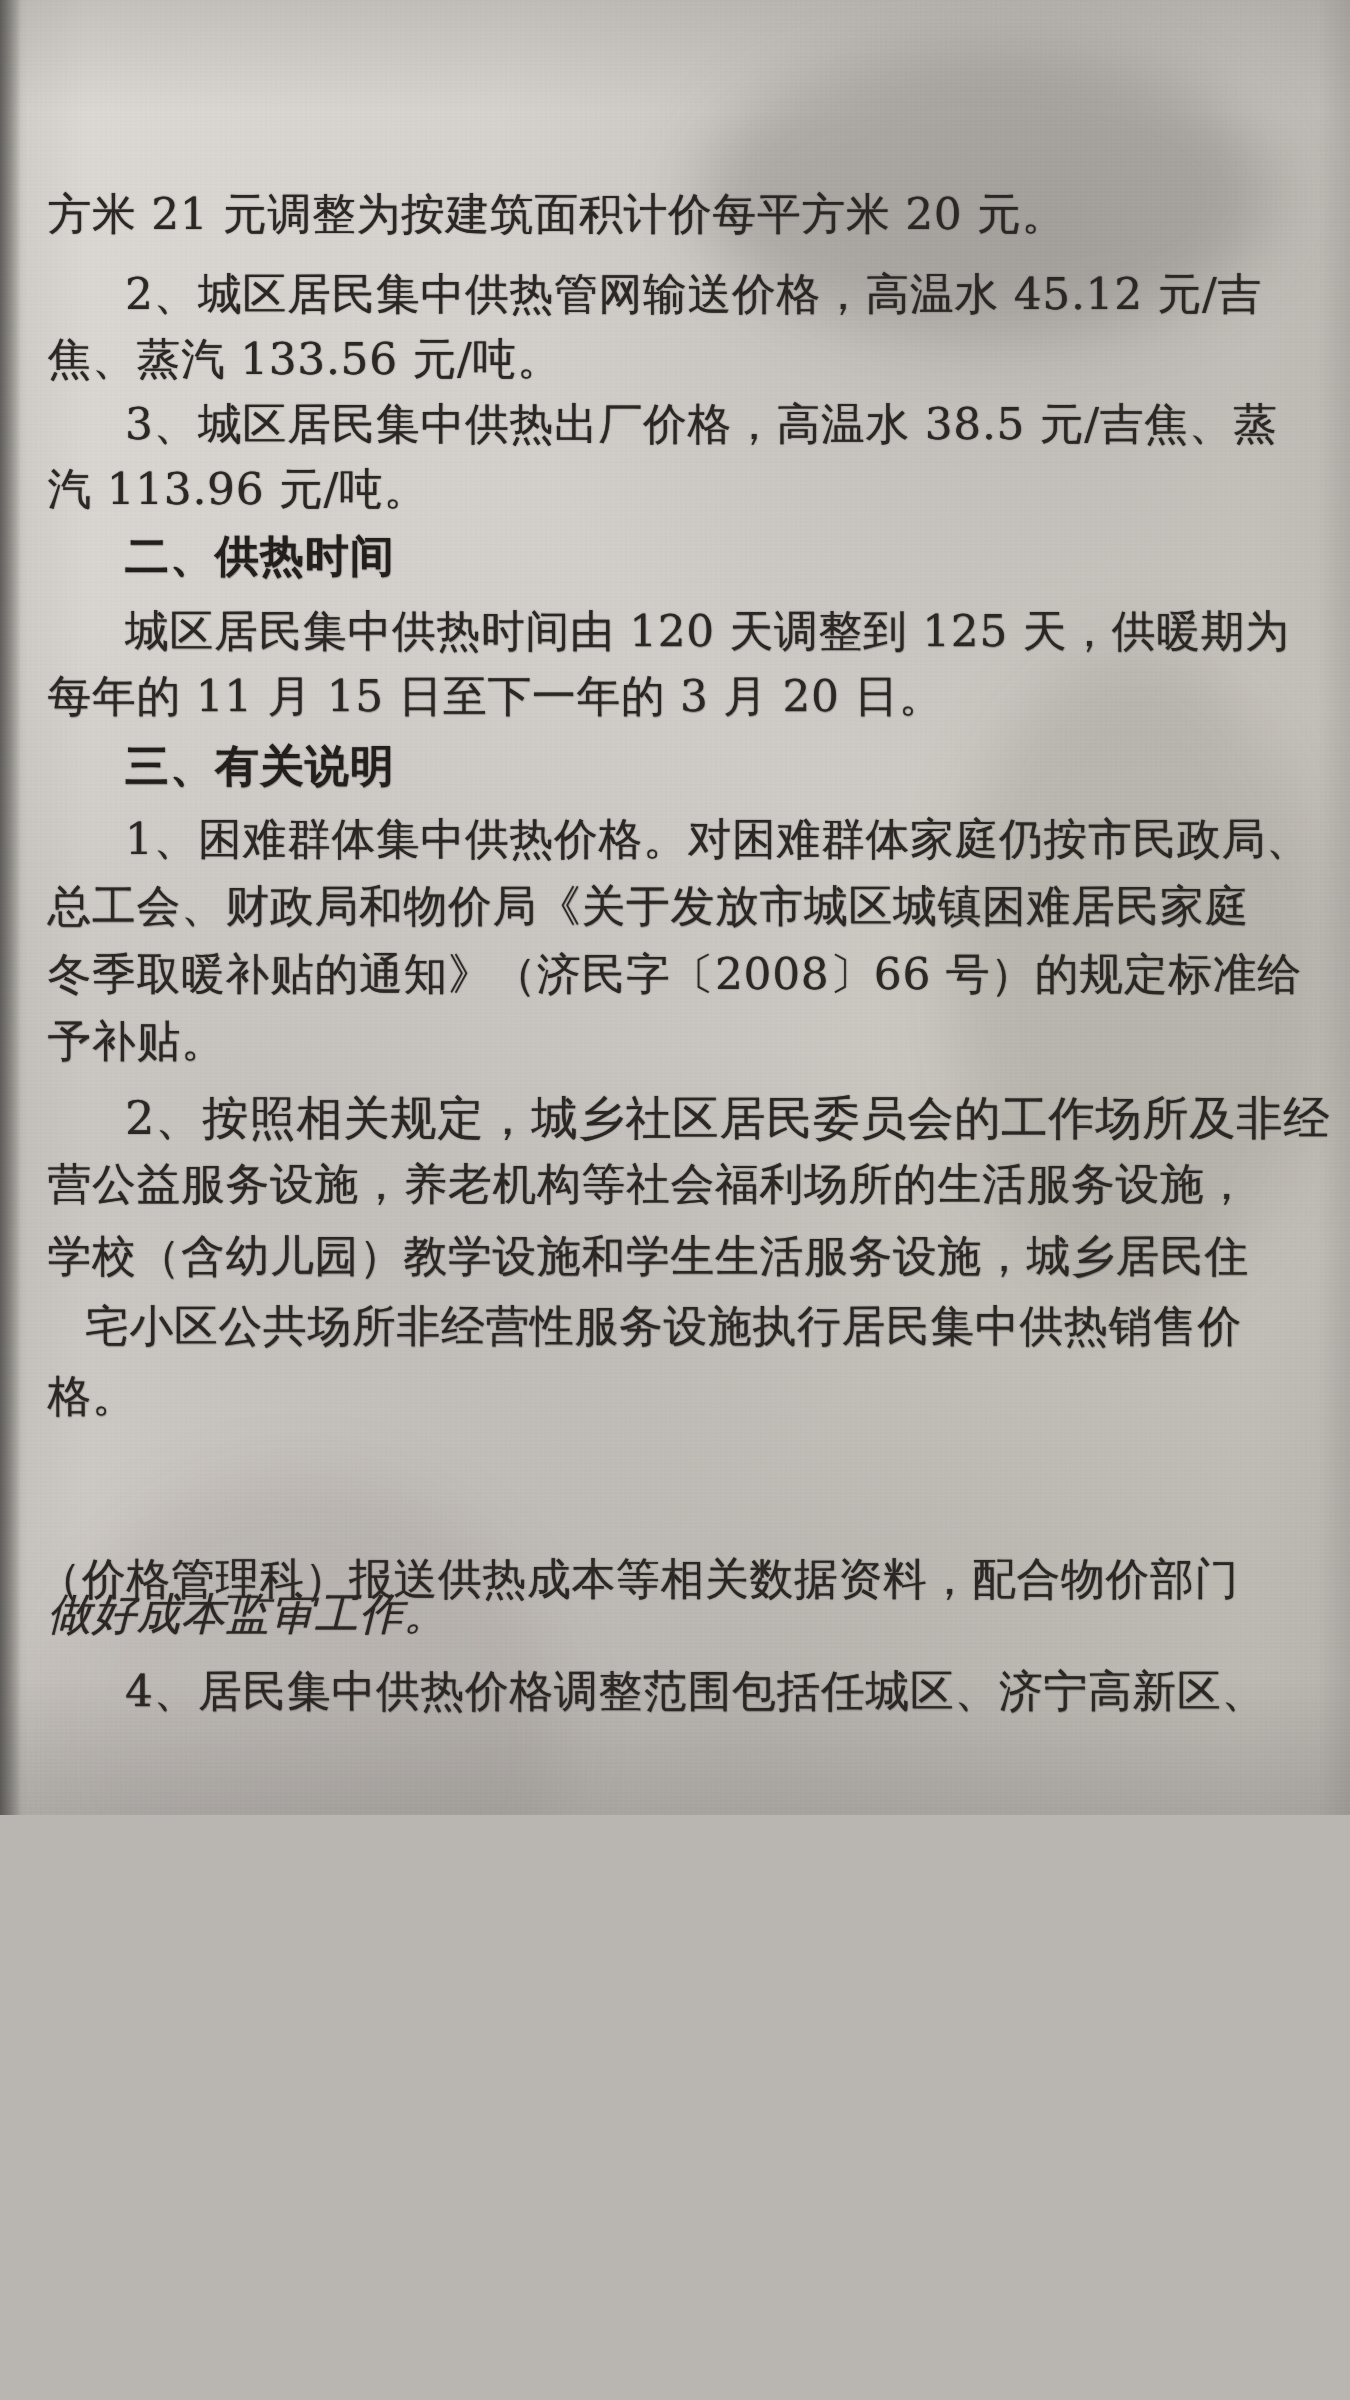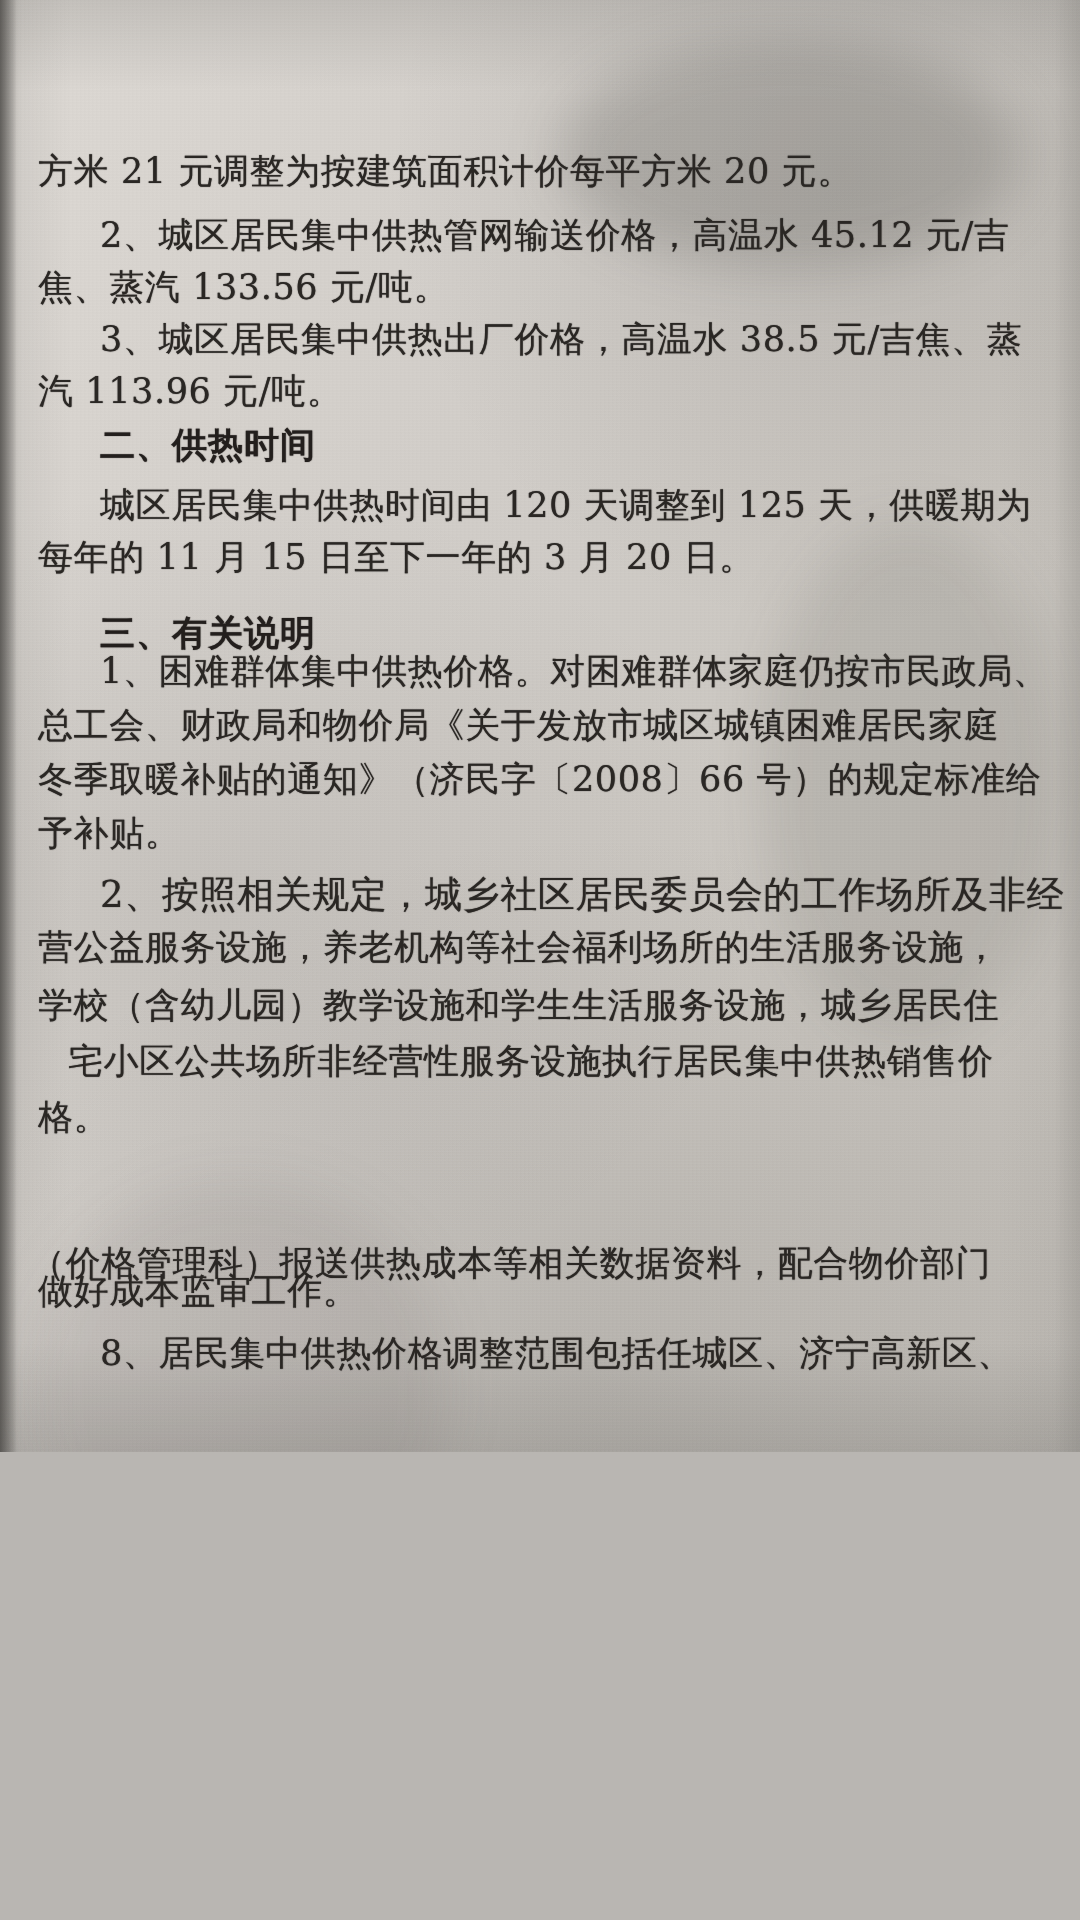--- a/index.html
+++ b/index.html
@@ -116,30 +116,30 @@
 
   <div class="text-layer" id="text-layer">
       <div class="line" style="left: 38px; top: 148px; font-size: 35px;">方米 21 元调整为按建筑面积计价每平方米 20 元。</div>
       <div class="line" style="left: 100px; top: 212px; font-size: 35px;">2、城区居民集中供热管网输送价格，高温水 45.12 元/吉</div>
       <div class="line" style="left: 38px; top: 264px; font-size: 35px;">焦、蒸汽 133.56 元/吨。</div>
       <div class="line" style="left: 100px; top: 316px; font-size: 35px;">3、城区居民集中供热出厂价格，高温水 38.5 元/吉焦、蒸</div>
       <div class="line" style="left: 38px; top: 368px; font-size: 35px;">汽 113.96 元/吨。</div>
       <div class="line heading" style="left: 100px; top: 422px; font-size: 35px;">二、供热时间</div>
       <div class="line" style="left: 100px; top: 482px; font-size: 35px;">城区居民集中供热时间由 120 天调整到 125 天，供暖期为</div>
       <div class="line" style="left: 38px; top: 534px; font-size: 35px;">每年的 11 月 15 日至下一年的 3 月 20 日。</div>
-      <div class="line heading" style="left: 100px; top: 590px; font-size: 35px; margin-top: 20px;">三、有关说明</div>
+      <div class="line heading" style="left: 100px; top: 590px; font-size: 35px;">三、有关说明</div>
       <div class="line" style="left: 100px; top: 648px; font-size: 35px;">1、困难群体集中供热价格。对困难群体家庭仍按市民政局、</div>
       <div class="line" style="left: 38px; top: 702px; font-size: 35px;">总工会、财政局和物价局《关于发放市城区城镇困难居民家庭</div>
       <div class="line" style="left: 38px; top: 756px; font-size: 35px;">冬季取暖补贴的通知》（济民字〔2008〕66 号）的规定标准给</div>
       <div class="line" style="left: 38px; top: 810px; font-size: 35px;">予补贴。</div>
       <div class="line" style="left: 100px; top: 870px; font-size: 37px;">2、按照相关规定，城乡社区居民委员会的工作场所及非经</div>
       <div class="line" style="left: 38px; top: 924px; font-size: 35px;">营公益服务设施，养老机构等社会福利场所的生活服务设施，</div>
       <div class="line" style="left: 38px; top: 982px; font-size: 35px;">学校（含幼儿园）教学设施和学生生活服务设施，城乡居民住</div>
       <div class="line" style="left: 38px; top: 1038px; font-size: 35px; margin-left: 30px;">宅小区公共场所非经营性服务设施执行居民集中供热销售价</div>
       <div class="line" style="left: 38px; top: 1094px; font-size: 35px;">格。</div>
       <div class="line" style="left: 30px; top: 1212px; font-size: 35px; margin-top: 28px;">（价格管理科）报送供热成本等相关数据资料，配合物价部门</div>
-      <div class="line" style="left: 38px; top: 1268px; font-size: 35px;">做好成本监审工作。</div>
-      <div class="line" style="left: 100px; top: 1330px; font-size: 35px;">8、居民集中供热价格调整范围包括任城区、济宁高新区、</div>
+      <div class="line" style="left: 38px; top: 1268px; font-size: 35px; font-style: italic;">做好成本监审工作。</div>
+      <div class="line" style="left: 100px; top: 1330px; font-size: 35px;">4、居民集中供热价格调整范围包括任城区、济宁高新区、</div>
     </div>
 
   <div class="page-number">- 2 -</div>
   <div class="edge-line"></div>
 </div>
 
 </body></html>

